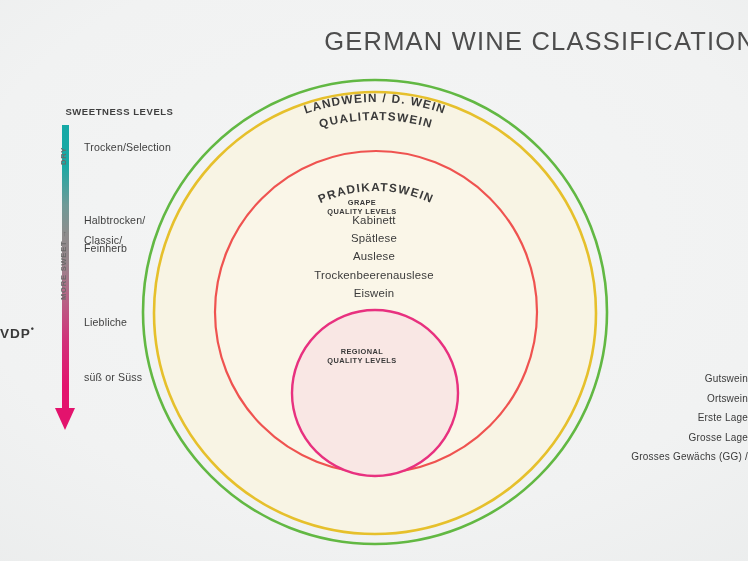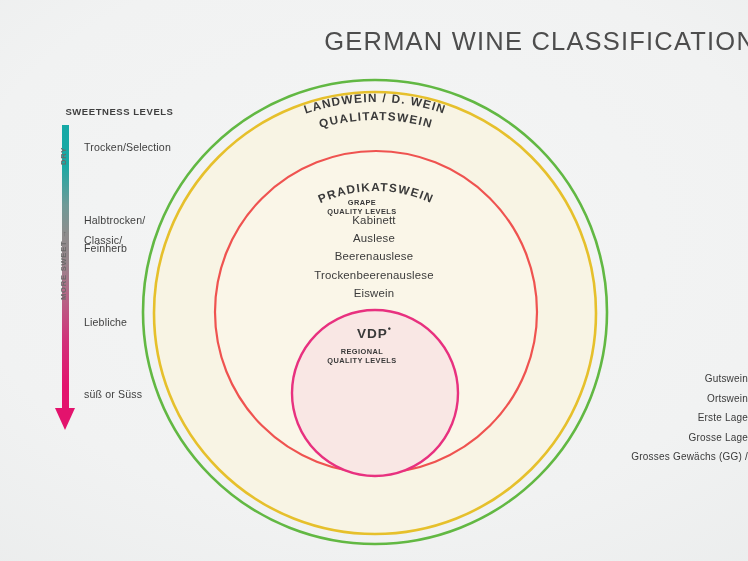--- a/index.html
+++ b/index.html
@@ -144,21 +144,20 @@
     font-size: 10px;
     color: #3a3a3a;
     line-height: 19.6px;
     letter-spacing: 0.2px;
     text-align: right;
   }
   #vdp-title {
     position: absolute;
     left: 0;
     width: 748px;
-    text-align: center;
     font-size: 13.6px;
     font-weight: bold;
     letter-spacing: 0.9px;
     color: #3a3a3a;
   }
   #vdp-mark {
     font-size: 9px;
     vertical-align: super;
     letter-spacing: 0;
   }
@@ -178,21 +177,21 @@
       <div id="grad-arrow"></div>
       <div class="vlabel" id="vlabel-dry">DRY</div>
       <div class="vlabel" id="vlabel-more-sweet">MORE SWEET →</div>
     </div>
 
     <div class="sw-item" style="top:19px">Trocken/Selection</div>
     <div class="sw-item" style="top:92px">Halbtrocken/</div>
     <div class="sw-item" style="top:112px">Classic/</div>
     <div class="sw-item" style="top:120px">Feinherb</div>
     <div class="sw-item" style="top:194px">Liebliche</div>
-    <div class="sw-item" style="top:266px">süß or Süss</div>
+    <div class="sw-item" style="top:249px">süß or Süss</div>
   </div>
 
   <svg id="diagram" width="748" height="561" viewBox="0 0 748 561">
     <defs>
       <path id="arc-landwein" d="M 165 312 A 210 210 0 0 1 585 312" fill="none"></path>
       <path id="arc-qualitatswein" d="M 180 316 A 196 196 0 0 1 572 316" fill="none"></path>
       <path id="arc-pradikatswein" d="M 245 322 A 131 131 0 0 1 507 322" fill="none"></path>
     </defs>
 
     <circle cx="375" cy="312" r="232" fill="none" stroke="#62b843" stroke-width="2.6"></circle>
@@ -216,22 +215,22 @@
     </text>
   </svg>
 
   <div class="sub-label" style="top:198px">
     <span>GRAPE</span><br>
     <span>QUALITY LEVELS</span>
   </div>
 
   <div class="level-list" style="top:211px">
     <div class="level-item">Kabinett</div>
+    <div class="level-item">Spätlese</div>
     <div class="level-item">Auslese</div>
-    <div class="level-item">Beerenauslese</div>
     <div class="level-item">Trockenbeerenauslese</div>
     <div class="level-item">Eiswein</div>
   </div>
 
   <div id="vdp-title" style="top:324px">
     <span>VDP</span><span id="vdp-mark">•</span>
   </div>
 
   <div class="sub-label" style="top:347px">
     <span>REGIONAL</span><br>

